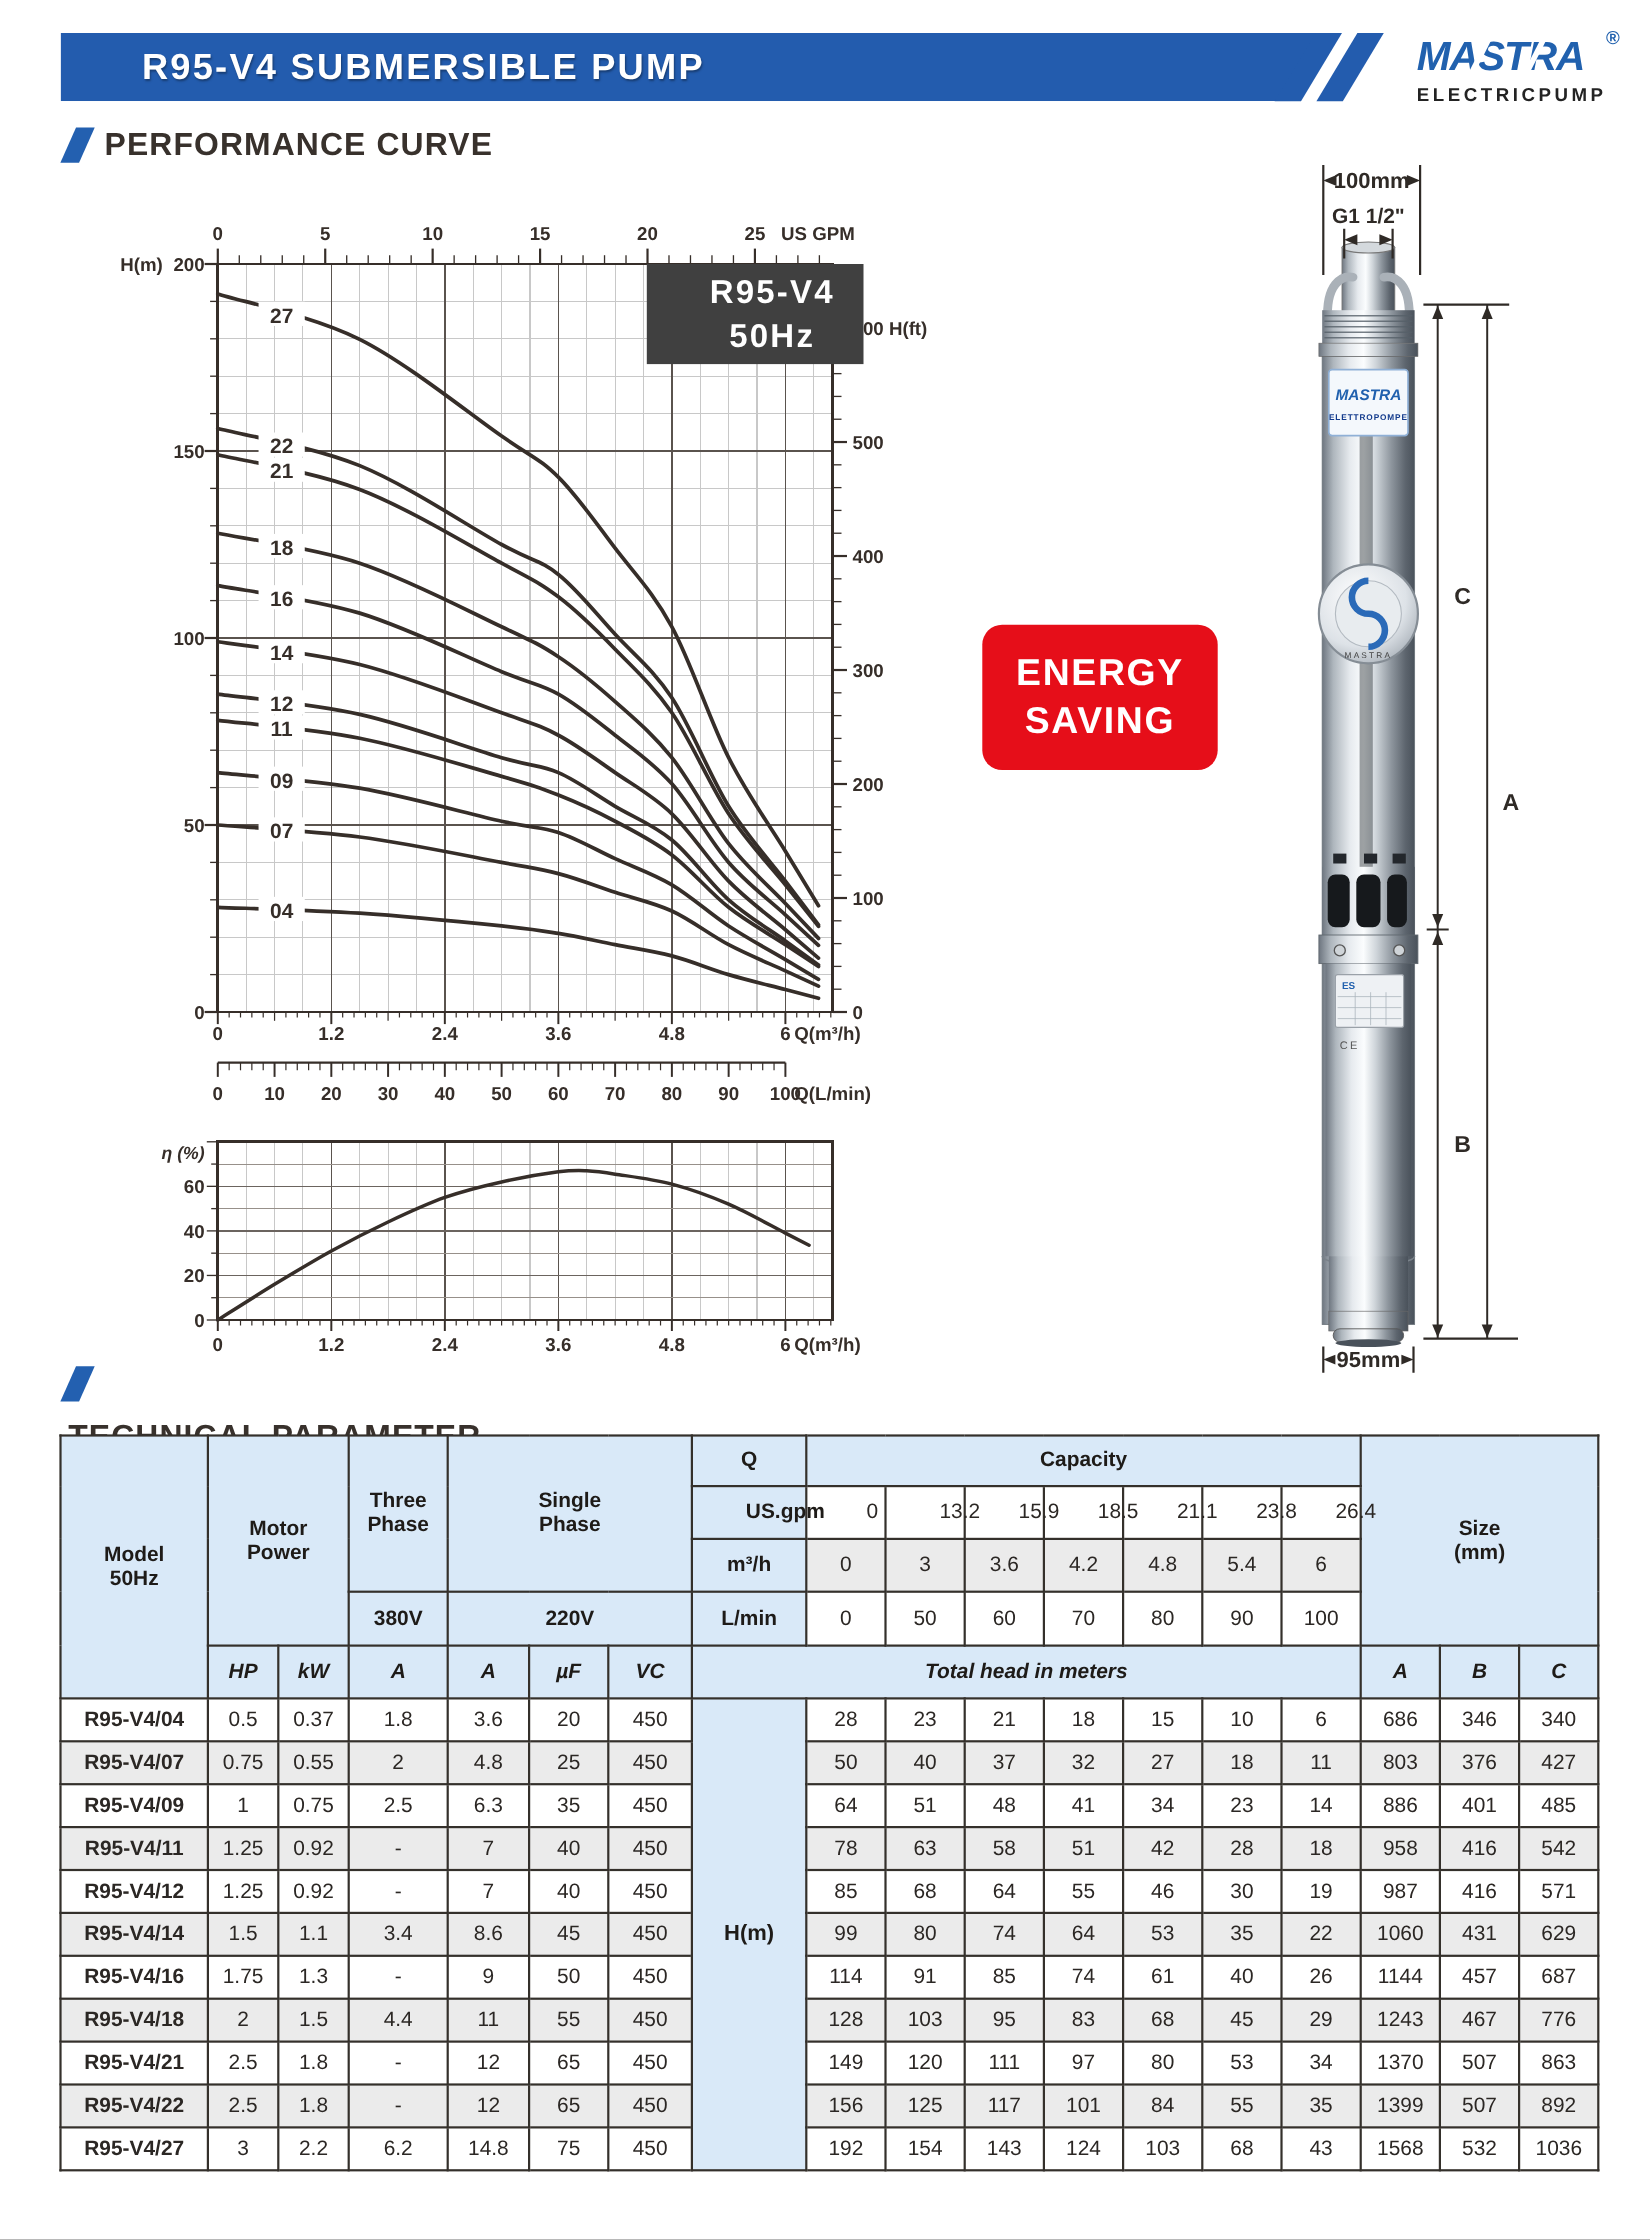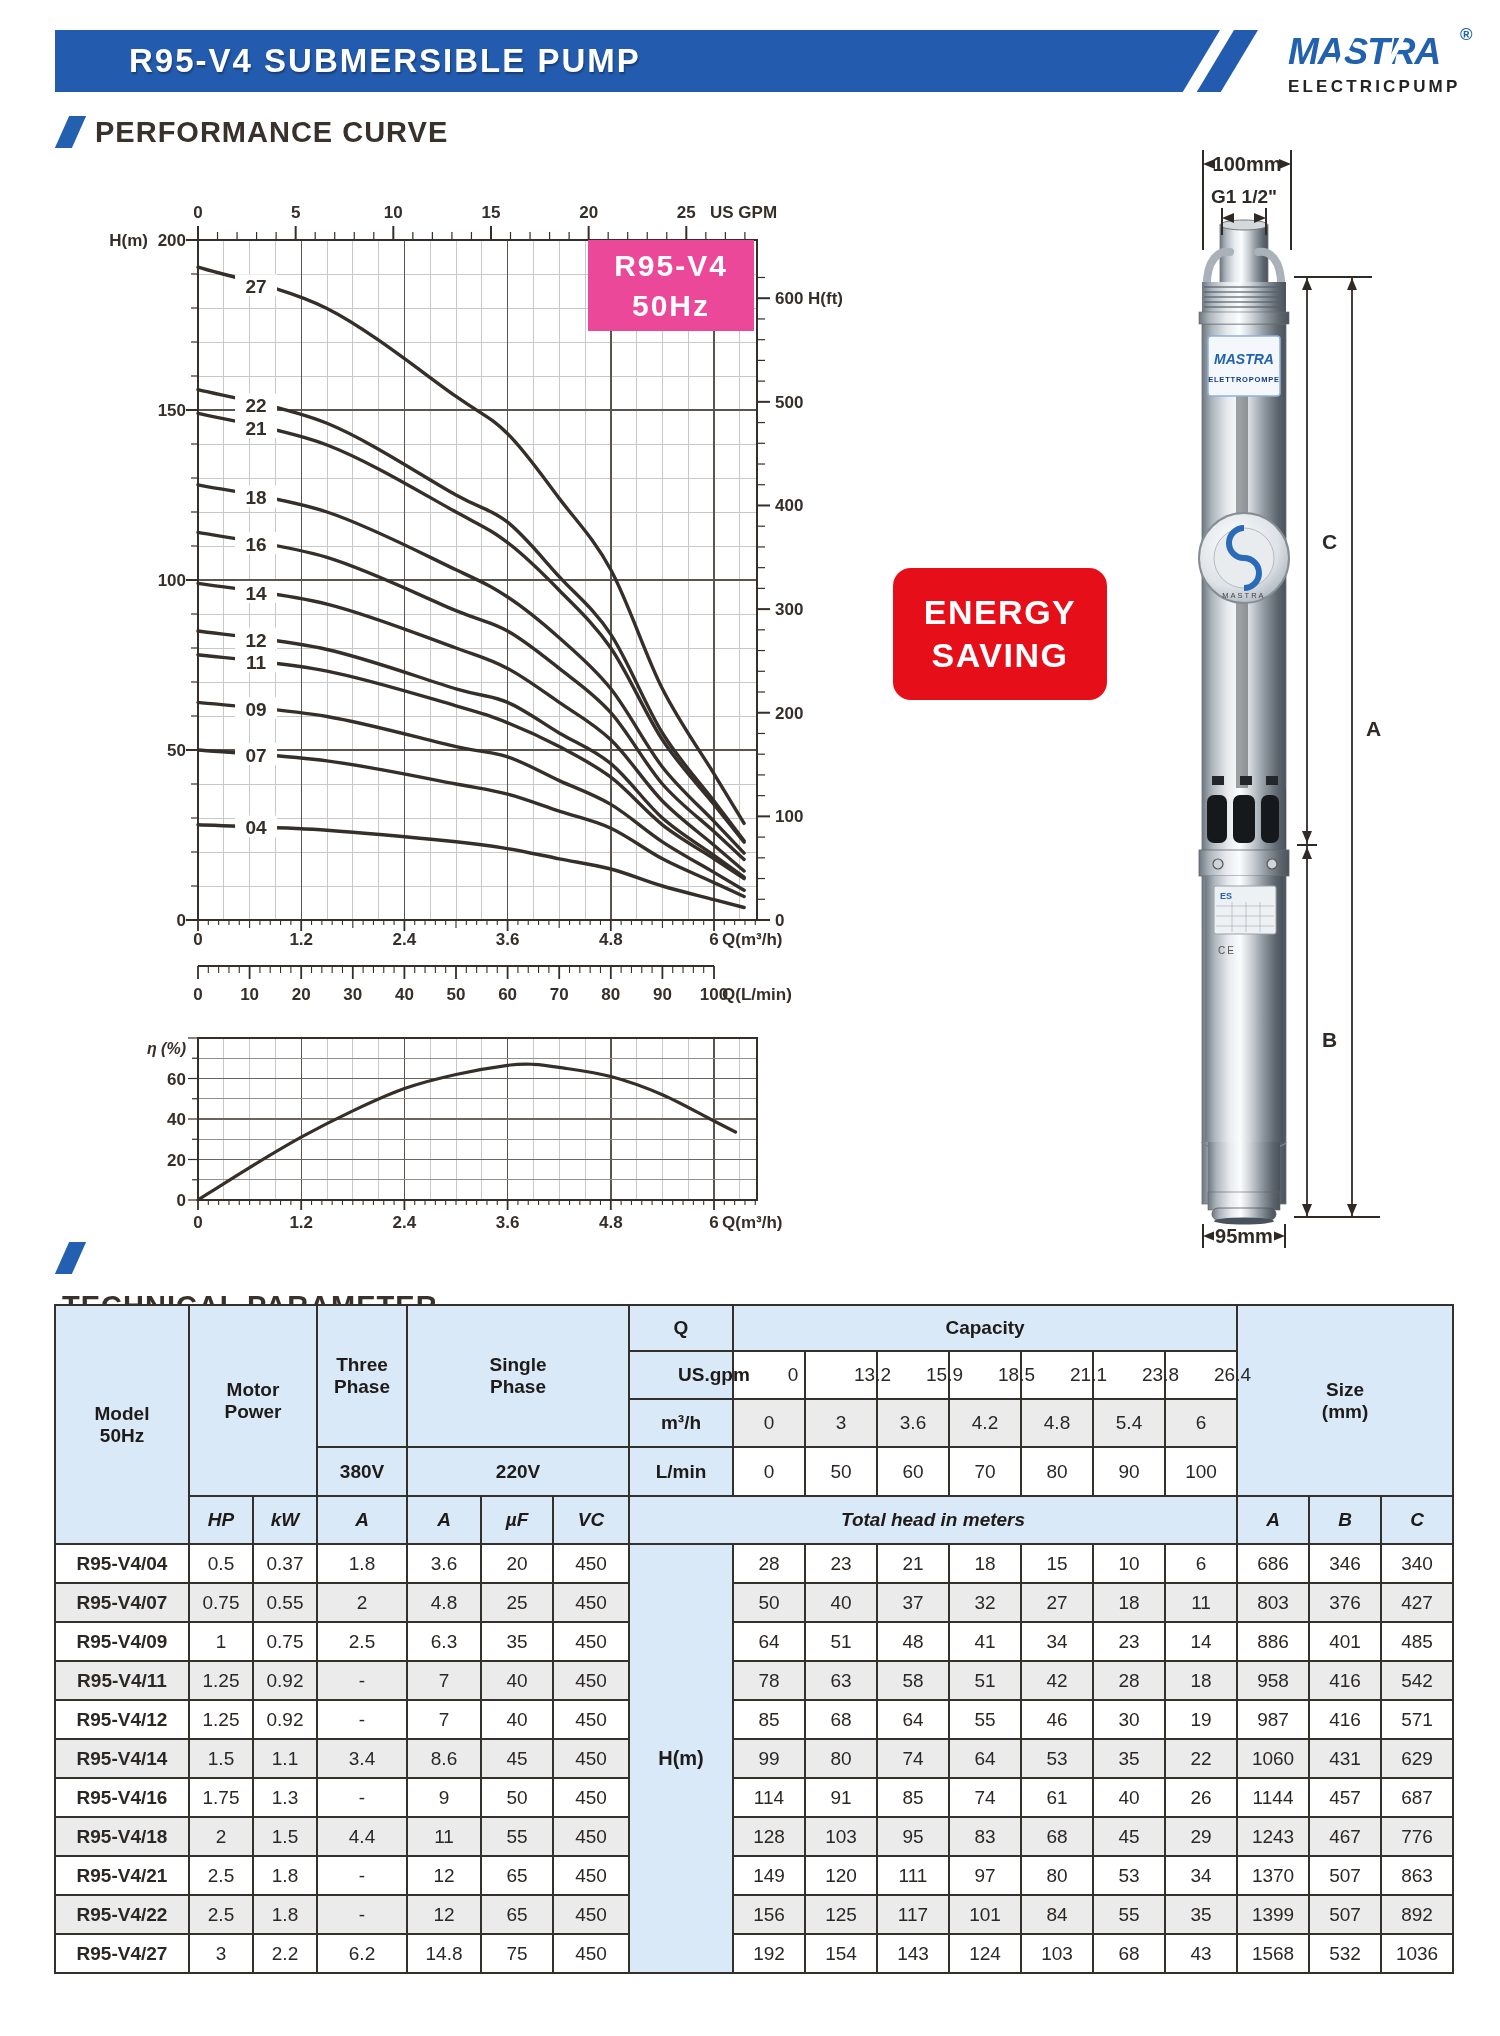--- a/index.html
+++ b/index.html
@@ -18,22 +18,22 @@
   
   .sec{position:absolute;display:flex;align-items:flex-start;gap:16px;}
   .sec .slash{width:17px;height:32px;background:#2360b0;transform:skewX(-24deg);}
   .sec span{font-size:29px;font-weight:800;color:#38312c;letter-spacing:1px;white-space:nowrap;}
   #sec-perf{left:62px;top:116px;}
   #sec-tech{left:62px;top:1242px;flex-direction:column;}
   
   #curves{position:absolute;left:60px;top:140px;width:790px;height:1120px;}
   #pump{position:absolute;left:1100px;top:140px;width:400px;height:1120px;}
   
-  .hzbox{position:absolute;left:588px;top:240px;width:166px;height:91px;background:#ec4899;
-         color:#fff;text-align:center;font-weight:800;z-index:3;}
+  .hzbox{position:absolute;left:588px;top:240px;width:166px;height:91px;background:#404040;
+         color:#fff;text-align:center;font-weight:800;z-index:3;padding-left:31px;}
   .hzbox div{font-size:30px;letter-spacing:2px;line-height:40px;}
   .hzbox .l1{margin-top:6px;}
   
   .energy{position:absolute;left:893px;top:568px;width:214px;height:132px;background:#e60e19;
           border-radius:18px;color:#fff;text-align:center;font-weight:800;
           display:flex;flex-direction:column;justify-content:center;gap:6px;}
   .energy div{font-size:34px;letter-spacing:1.5px;line-height:1.1;}
   
   table.tp{position:absolute;left:54px;top:1304px;width:1398px;border-collapse:collapse;
            table-layout:fixed;}

